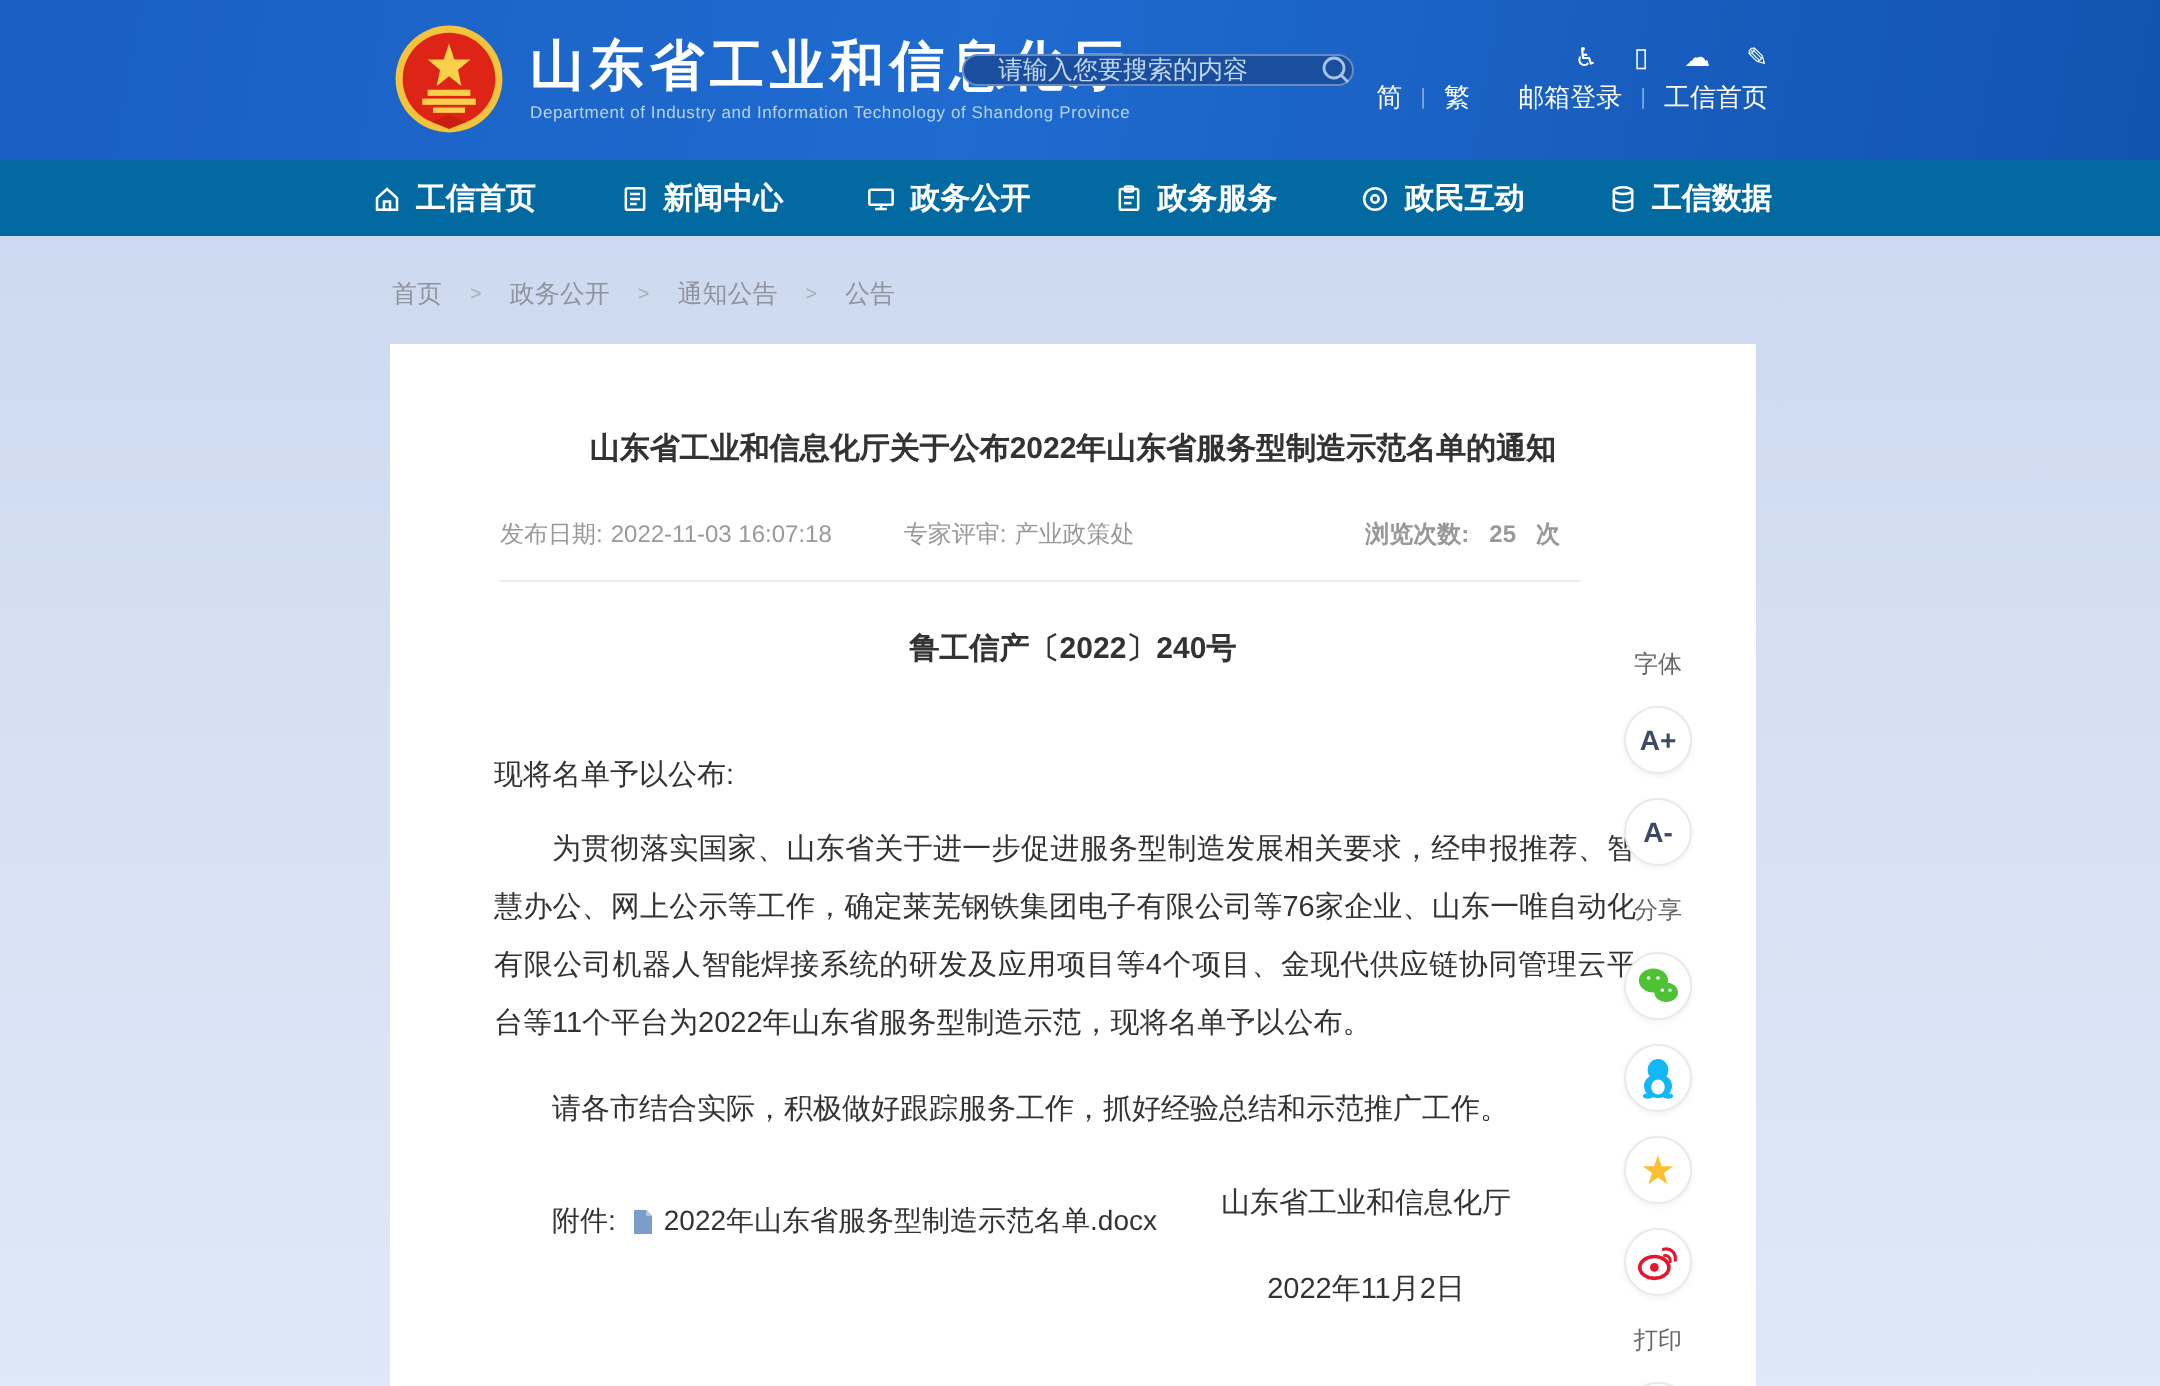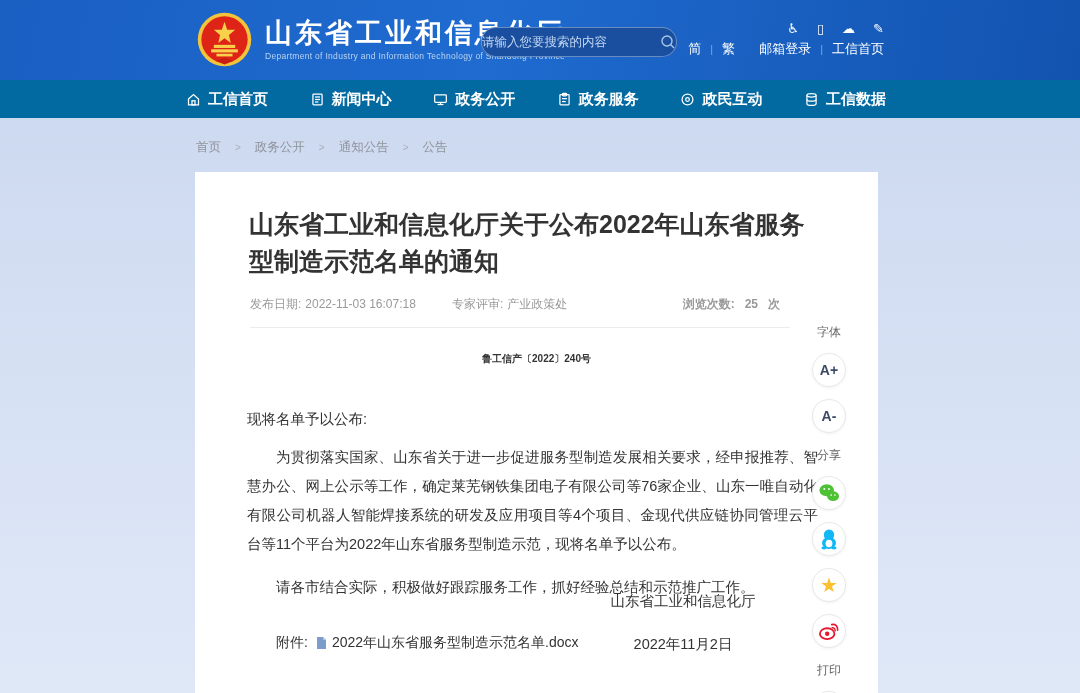--- a/index.html
+++ b/index.html
@@ -15,23 +15,23 @@
     position:absolute; top:0; left:0; width:1080px; height:80px;
     background:linear-gradient(100deg,#1a5fc2 0%,#1f6bd0 45%,#1253af 100%);
   }
   .logo-group { position:absolute; left:196px; top:11px; display:flex; align-items:center; }
   .emblem { width:57px; height:57px; }
   .site-titles { margin-left:12px; color:#fff; }
   .site-title { font-size:27px; font-weight:bold; letter-spacing:3px; line-height:30px; }
   .site-subtitle { font-size:8.5px; color:#b9d3f2; letter-spacing:.3px; margin-top:3px; }
 
   .search-box {
-    position:absolute; left:481px; top:27px; width:196px; height:30px;
+    position:absolute; left:481px; top:27px; width:196px; height:16px;
     background:#1a4f9f; border:1px solid rgba(255,255,255,.35); border-radius:15px;
-    display:flex; align-items:center; padding:0 0;
+    display:flex; align-items:center; padding:0 17px;
   }
   .search-box input {
     flex:1; background:transparent; border:none; outline:none;
     font-size:12.5px; color:#dce9fa; font-family:inherit;
   }
   .search-box input::placeholder { color:#c3d8f2; }
   .search-icon { width:16px; height:16px; flex:0 0 auto; }
 
   .util-icons { position:absolute; top:22px; right:196px; display:flex; gap:18px; color:#fff; font-size:13px; }
   .util-icons span { line-height:14px; }
@@ -52,31 +52,31 @@
   .breadcrumb { position:absolute; top:139px; left:196px; font-size:12.5px; color:#8f949c; display:flex; align-items:center;justify-content:space-between; }
   .breadcrumb .crumb { color:#8f949c; cursor:pointer; }
   .breadcrumb .bsep { margin:0 14px; color:#a9aeb6; font-size:10px; }
 
   
   .card {
     position:absolute; left:195px; top:172px; width:683px; height:521px;
     background:#ffffff;
   }
   .article-title {
-    margin:34px auto 0; width:575px; text-align:left;
-    font-size:25px; font-weight:bold; color:#333; line-height:37px;
+    margin:34px auto 0; width:575px; text-align:center;
+    font-size:15px; font-weight:bold; color:#333; line-height:37px;
   }
   .meta {
     margin:16px 88px 0 55px; display:flex; justify-content:space-between;
     font-size:12px; color:#999; padding-bottom:14px; border-bottom:1px solid #ededed;
   }
   .meta .mgroup { display:flex; gap:32px; }
   .meta .mitem span { margin-right:4px; }
   .meta .views span { margin-right:10px;font-weight:bold; }
-  .doc-number { margin-top:24px; text-align:center; font-size:10px; font-weight:bold; color:#333; }
+  .doc-number { margin-top:24px; text-align:center; font-size:15px; font-weight:bold; color:#333; }
   .salutation { margin:44px 60px 0 52px; font-size:14.5px; color:#333; }
   .paragraph { margin:14px 60px 0 52px; font-size:14.5px; color:#333; line-height:29px; text-indent:2em; text-align:justify; }
   .attachment { margin:32px 60px 0 81px; font-size:14px; color:#333; display:flex; align-items:center; }
   .attachment .doc-icon { margin:0 5px 0 8px; }
   .attachment a { color:#333; text-decoration:none; cursor:pointer; }
   .signature { position:absolute; right:90px; top:420px; width:210px; text-align:center; font-size:14.5px; color:#333; }
   .signature .sig-date { margin-top:24px; }
 
   
   .rail { position:absolute; top:138px; right:20px; width:58px; text-align:center; }

